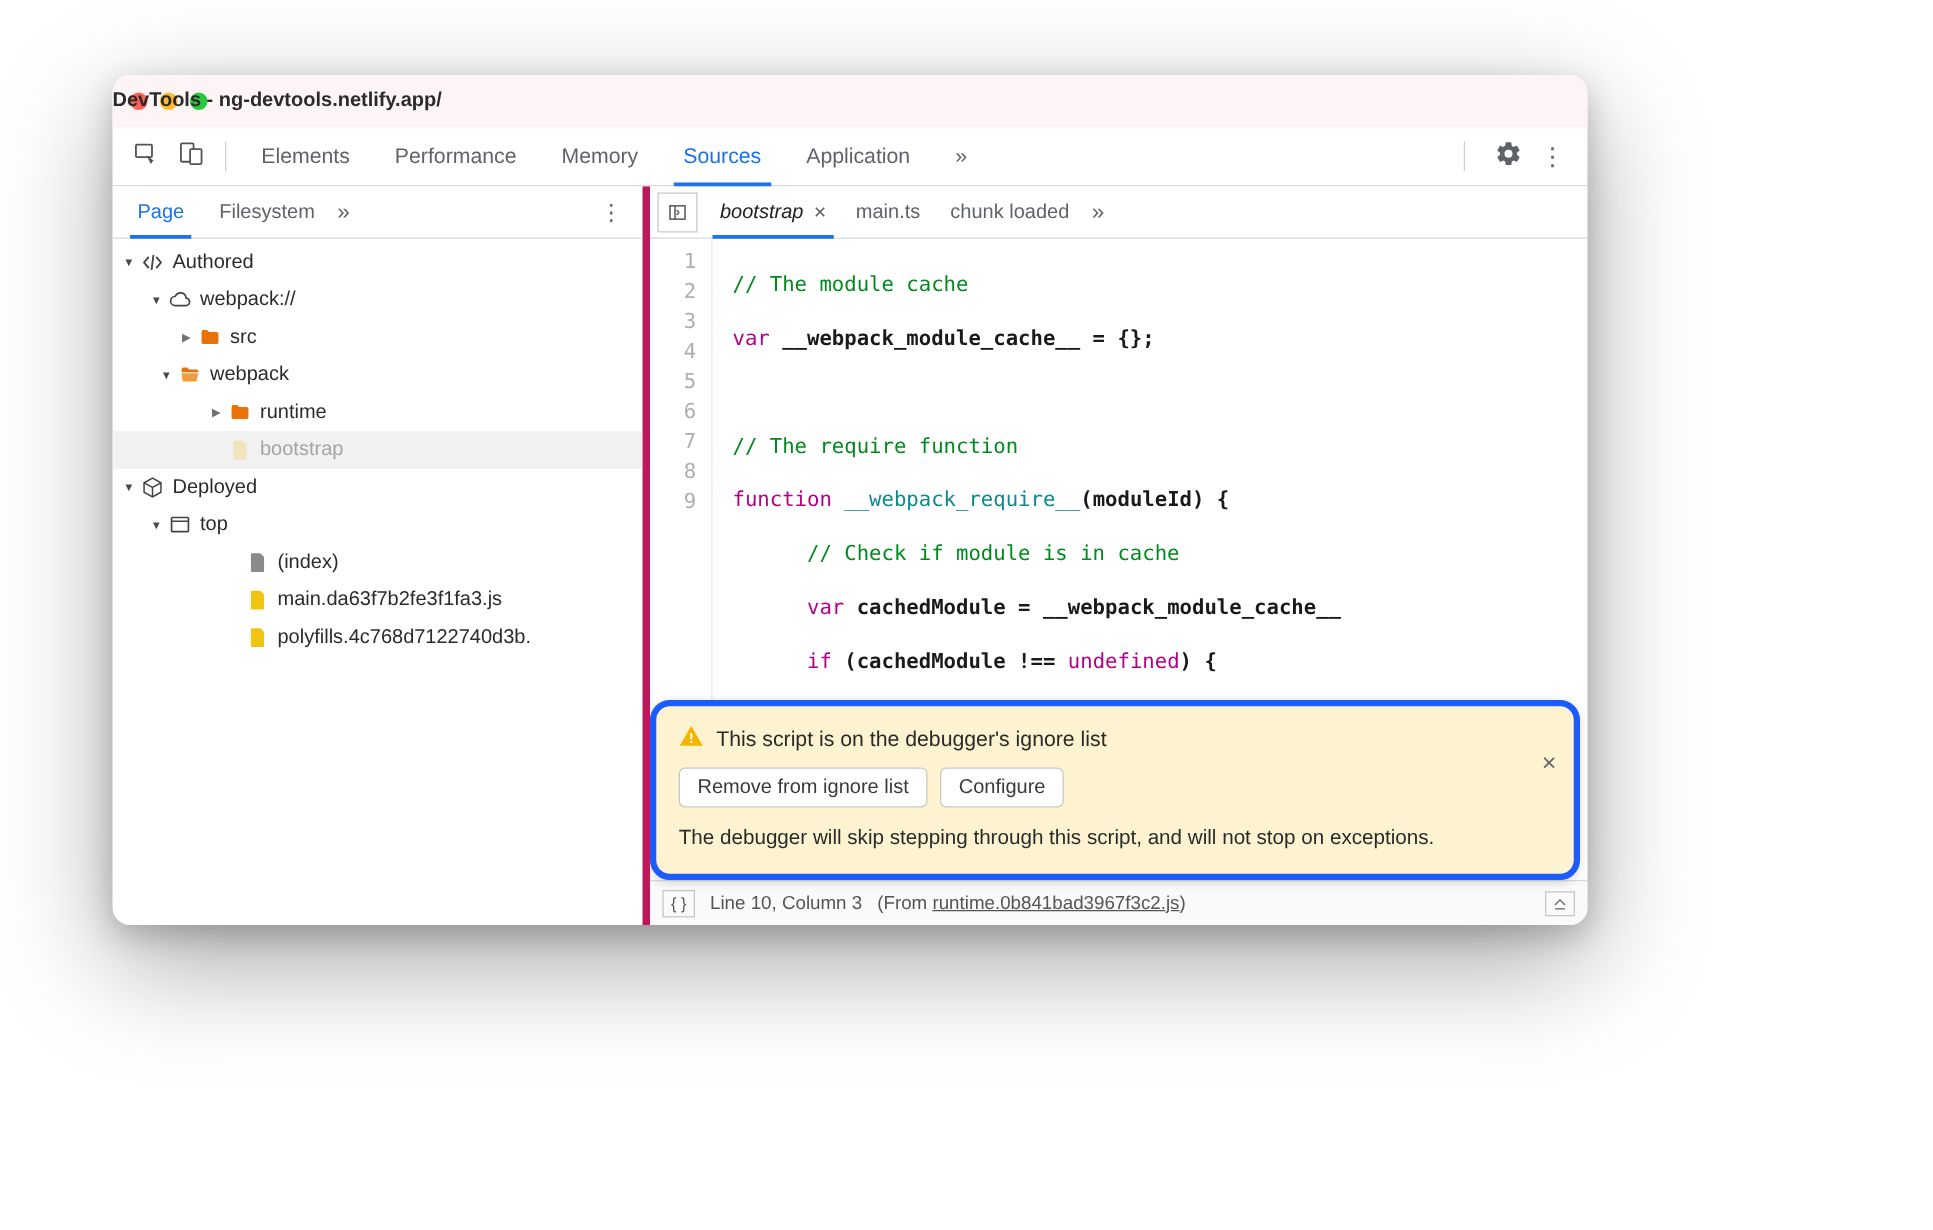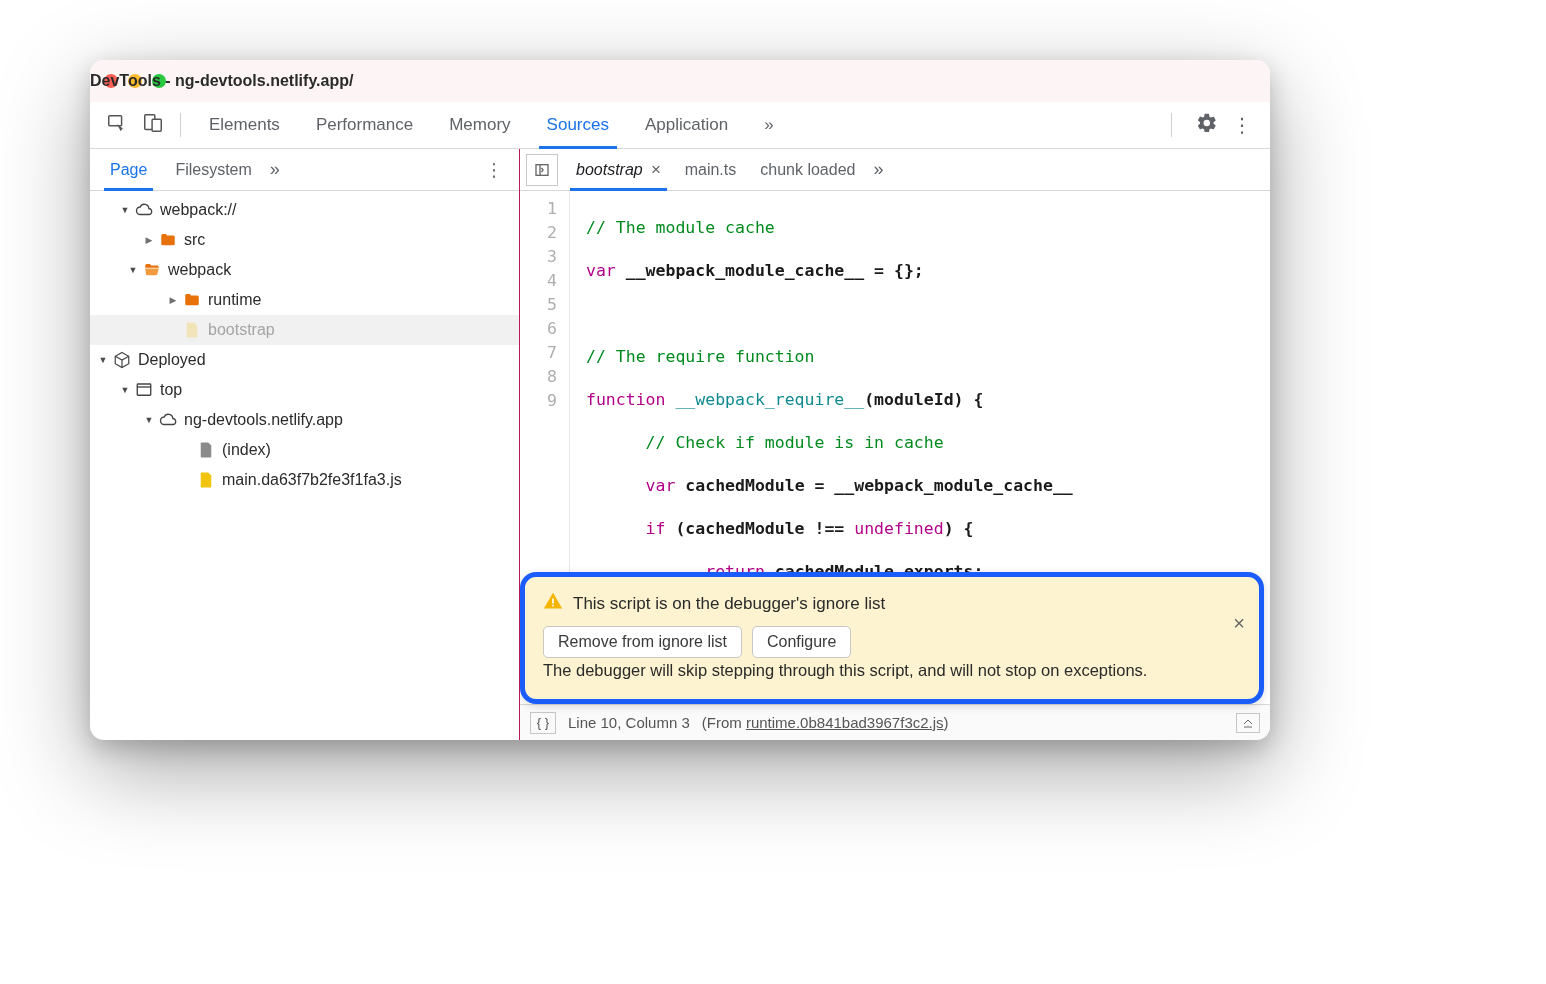--- a/index.html
+++ b/index.html
@@ -94,21 +94,21 @@
   display: flex; align-items: center; gap: 14px;
   padding-right: 8px;
 }
 .more-icon { font-size: 20px; color: #5f6368; cursor:pointer;}
 
 .content {
   display: flex; flex: 1; overflow: hidden;
 }
 .sidebar {
   width: 430px;
-  border-right: 1px solid #be185d;
+  border-right: 6px solid #be185d;
   display: flex; flex-direction: column;
   overflow: hidden;
 }
 .sb-tabs {
   height: 42px;
   border-bottom: 1px solid #d9d9d9;
   display: flex; align-items: center;
   padding: 0 6px;
 }
 .sb-tab {
@@ -223,21 +223,21 @@
   right: 6px;
   bottom: 36px;
   border: 5px solid #1b5cff;
   border-radius: 16px;
   background: #fdf3d0;
   padding: 14px 50px 16px 18px;
   box-shadow: 0 2px 8px rgba(0,0,0,0.15);
 }
 .warn-row1 { display:flex; align-items:center; gap:10px; font-size:17px; color:#2a2a2a; margin-bottom:10px;}
 .warn-icon svg { width:20px; height:20px; }
-.warn-btns { display:flex; gap:10px; }
+.warn-btns { display:flex; gap:10px; margin-bottom:12px;}
 .wbtn {
   background:#fff; border:1px solid #c7c7c7; border-radius:5px;
   padding: 6px 14px; font-size:16px; color:#3a3a3a; cursor:pointer;
 }
 .warn-desc { font-size:16.5px; color:#2a2a2a; line-height:1.5;}
 .warn-close {
   position:absolute; right:14px; top:35px;
   font-size:20px; color:#666; cursor:pointer;
 }
 
@@ -321,20 +321,29 @@
 
     <div class="sidebar">
       <div class="sb-tabs">
         <div class="sb-tab active">Page</div>
         <div class="sb-tab">Filesystem</div>
         <div class="sb-more">»</div>
         <div class="sb-kebab">⋮</div>
       </div>
       <div class="tree">
 
+        <div class="tree-row" style="padding-left:6px">
+          <span class="chev down"></span>
+          <span class="ticon">
+              <svg viewBox="0 0 24 24" fill="none" stroke="#444" stroke-width="2">
+                <path d="M8 6l-5 6 5 6M16 6l5 6-5 6M13 4l-2 16"></path>
+              </svg>
+            </span>
+          <span class="tree-label">Authored</span>
+        </div>
 
         <div class="tree-row" style="padding-left:28px">
           <span class="chev down"></span>
           <span class="ticon">
               <svg viewBox="0 0 24 24" fill="none" stroke="#444" stroke-width="1.8">
                 <path d="M7 18a5 5 0 010-10 6 6 0 0111.5 2A4 4 0 0118 18H7z"></path>
               </svg>
             </span>
           <span class="tree-label">webpack://</span>
         </div>
@@ -396,29 +405,20 @@
           <span class="chev down"></span>
           <span class="ticon">
               <svg viewBox="0 0 24 24" fill="none" stroke="#444" stroke-width="1.8">
                 <rect x="3" y="4" width="18" height="15" rx="1"></rect>
                 <path d="M3 8h18"></path>
               </svg>
             </span>
           <span class="tree-label">top</span>
         </div>
 
-        <div class="tree-row" style="padding-left:52px">
-          <span class="chev down"></span>
-          <span class="ticon">
-              <svg viewBox="0 0 24 24" fill="none" stroke="#444" stroke-width="1.8">
-                <path d="M7 18a5 5 0 010-10 6 6 0 0111.5 2A4 4 0 0118 18H7z"></path>
-              </svg>
-            </span>
-          <span class="tree-label">ng-devtools.netlify.app</span>
-        </div>
 
         <div class="tree-row" style="padding-left:90px">
           <span class="chev none"></span>
           <span class="ticon">
               <svg viewBox="0 0 24 24" fill="#8a8a8a">
                 <path d="M6 2h9l4 4v15a1 1 0 01-1 1H6a1 1 0 01-1-1V3a1 1 0 011-1z"></path>
               </svg>
             </span>
           <span class="tree-label">(index)</span>
         </div>
@@ -426,20 +426,29 @@
         <div class="tree-row" style="padding-left:90px">
           <span class="chev none"></span>
           <span class="ticon">
               <svg viewBox="0 0 24 24" fill="#f1c40f">
                 <path d="M6 2h9l4 4v15a1 1 0 01-1 1H6a1 1 0 01-1-1V3a1 1 0 011-1z"></path>
               </svg>
             </span>
           <span class="tree-label">main.da63f7b2fe3f1fa3.js</span>
         </div>
 
+        <div class="tree-row" style="padding-left:90px">
+          <span class="chev none"></span>
+          <span class="ticon">
+              <svg viewBox="0 0 24 24" fill="#f1c40f">
+                <path d="M6 2h9l4 4v15a1 1 0 01-1 1H6a1 1 0 01-1-1V3a1 1 0 011-1z"></path>
+              </svg>
+            </span>
+          <span class="tree-label">polyfills.4c768d7122740d3b.</span>
+        </div>
 
       </div>
     </div>
 
     <div class="editor-pane">
       <div class="ed-tabs">
         <div class="ed-nav">
           <svg viewBox="0 0 24 24">
               <rect x="3" y="4" width="18" height="16"></rect>
               <path d="M9 4v16"></path>

